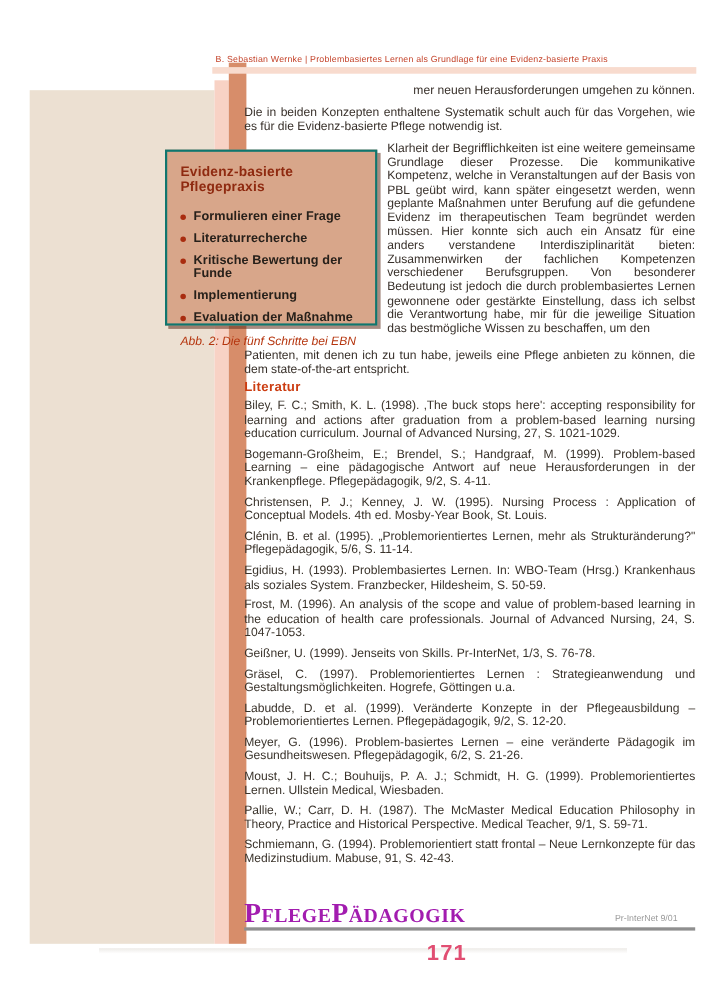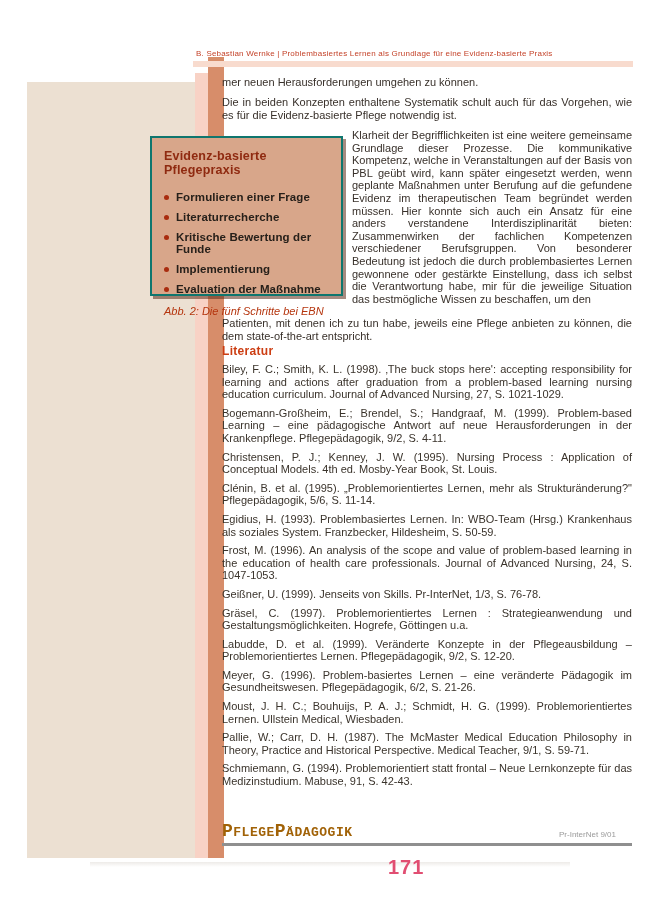--- a/index.html
+++ b/index.html
@@ -20,21 +20,21 @@
     position:absolute;left:196px;top:49px;width:437px;
     font-size:8px;line-height:10px;color:#c4432a;letter-spacing:.2px;white-space:nowrap;overflow:hidden;
   }
   .running-header-rule{position:absolute;left:193px;top:61px;width:440px;height:6px;background:#f8dbce;}
 
   
   .body{
     position:absolute;margin:0;color:#38302a;
     font-size:11px;line-height:12.6px;text-align:justify;
   }
-  .p1{left:222px;top:76px;width:410px;text-align:left;}
+  .p1{left:222px;top:76px;width:410px;text-align:right;}
   .p2{left:222px;top:96px;width:410px;}
   .right-col{left:352px;top:129px;width:280px;}
   .tail{left:222px;top:317px;width:410px;}
 
   
   .figure-box{
     position:absolute;left:150px;top:136px;width:170px;height:137px;
     background:#d8a68a;border:2px solid #0f766e;
     box-shadow:3px 3px 0 rgba(92,44,26,.55);
     padding:9px 9px 10px 10px;
@@ -48,22 +48,22 @@
 
   
   .lit-heading{position:absolute;left:222px;top:344px;margin:0;
     font-size:12px;font-weight:bold;color:#cc3d12;letter-spacing:.3px;}
   .references{position:absolute;left:222px;top:363px;width:410px;}
   .ref{margin:0 0 6px 0;color:#3a332b;font-size:11px;line-height:12.6px;text-align:justify;}
 
   
   .footer-logo{
     position:absolute;left:222px;top:820px;
-    font-family:Liberation Mono, monospace;font-variant:small-caps;font-weight:bold;
-    font-size:18px;line-height:22px;color:#a16207;letter-spacing:.5px;
+    font-family:Liberation Serif, serif;font-variant:small-caps;font-weight:bold;
+    font-size:25px;line-height:22px;color:#a21caf;letter-spacing:.5px;
   }
   .footer-pagenum{
     position:absolute;left:388px;top:856px;
     font-size:20px;line-height:22px;font-weight:bold;color:#e14e72;letter-spacing:1px;
   }
   .footer-rule{position:absolute;left:222px;top:843px;width:410px;height:3px;background:#8f8f8f;}
   .footer-issue{position:absolute;left:543px;top:830px;width:89px;text-align:center;
     font-size:8px;color:#9a9a9a;}
 </style>
 </head>

